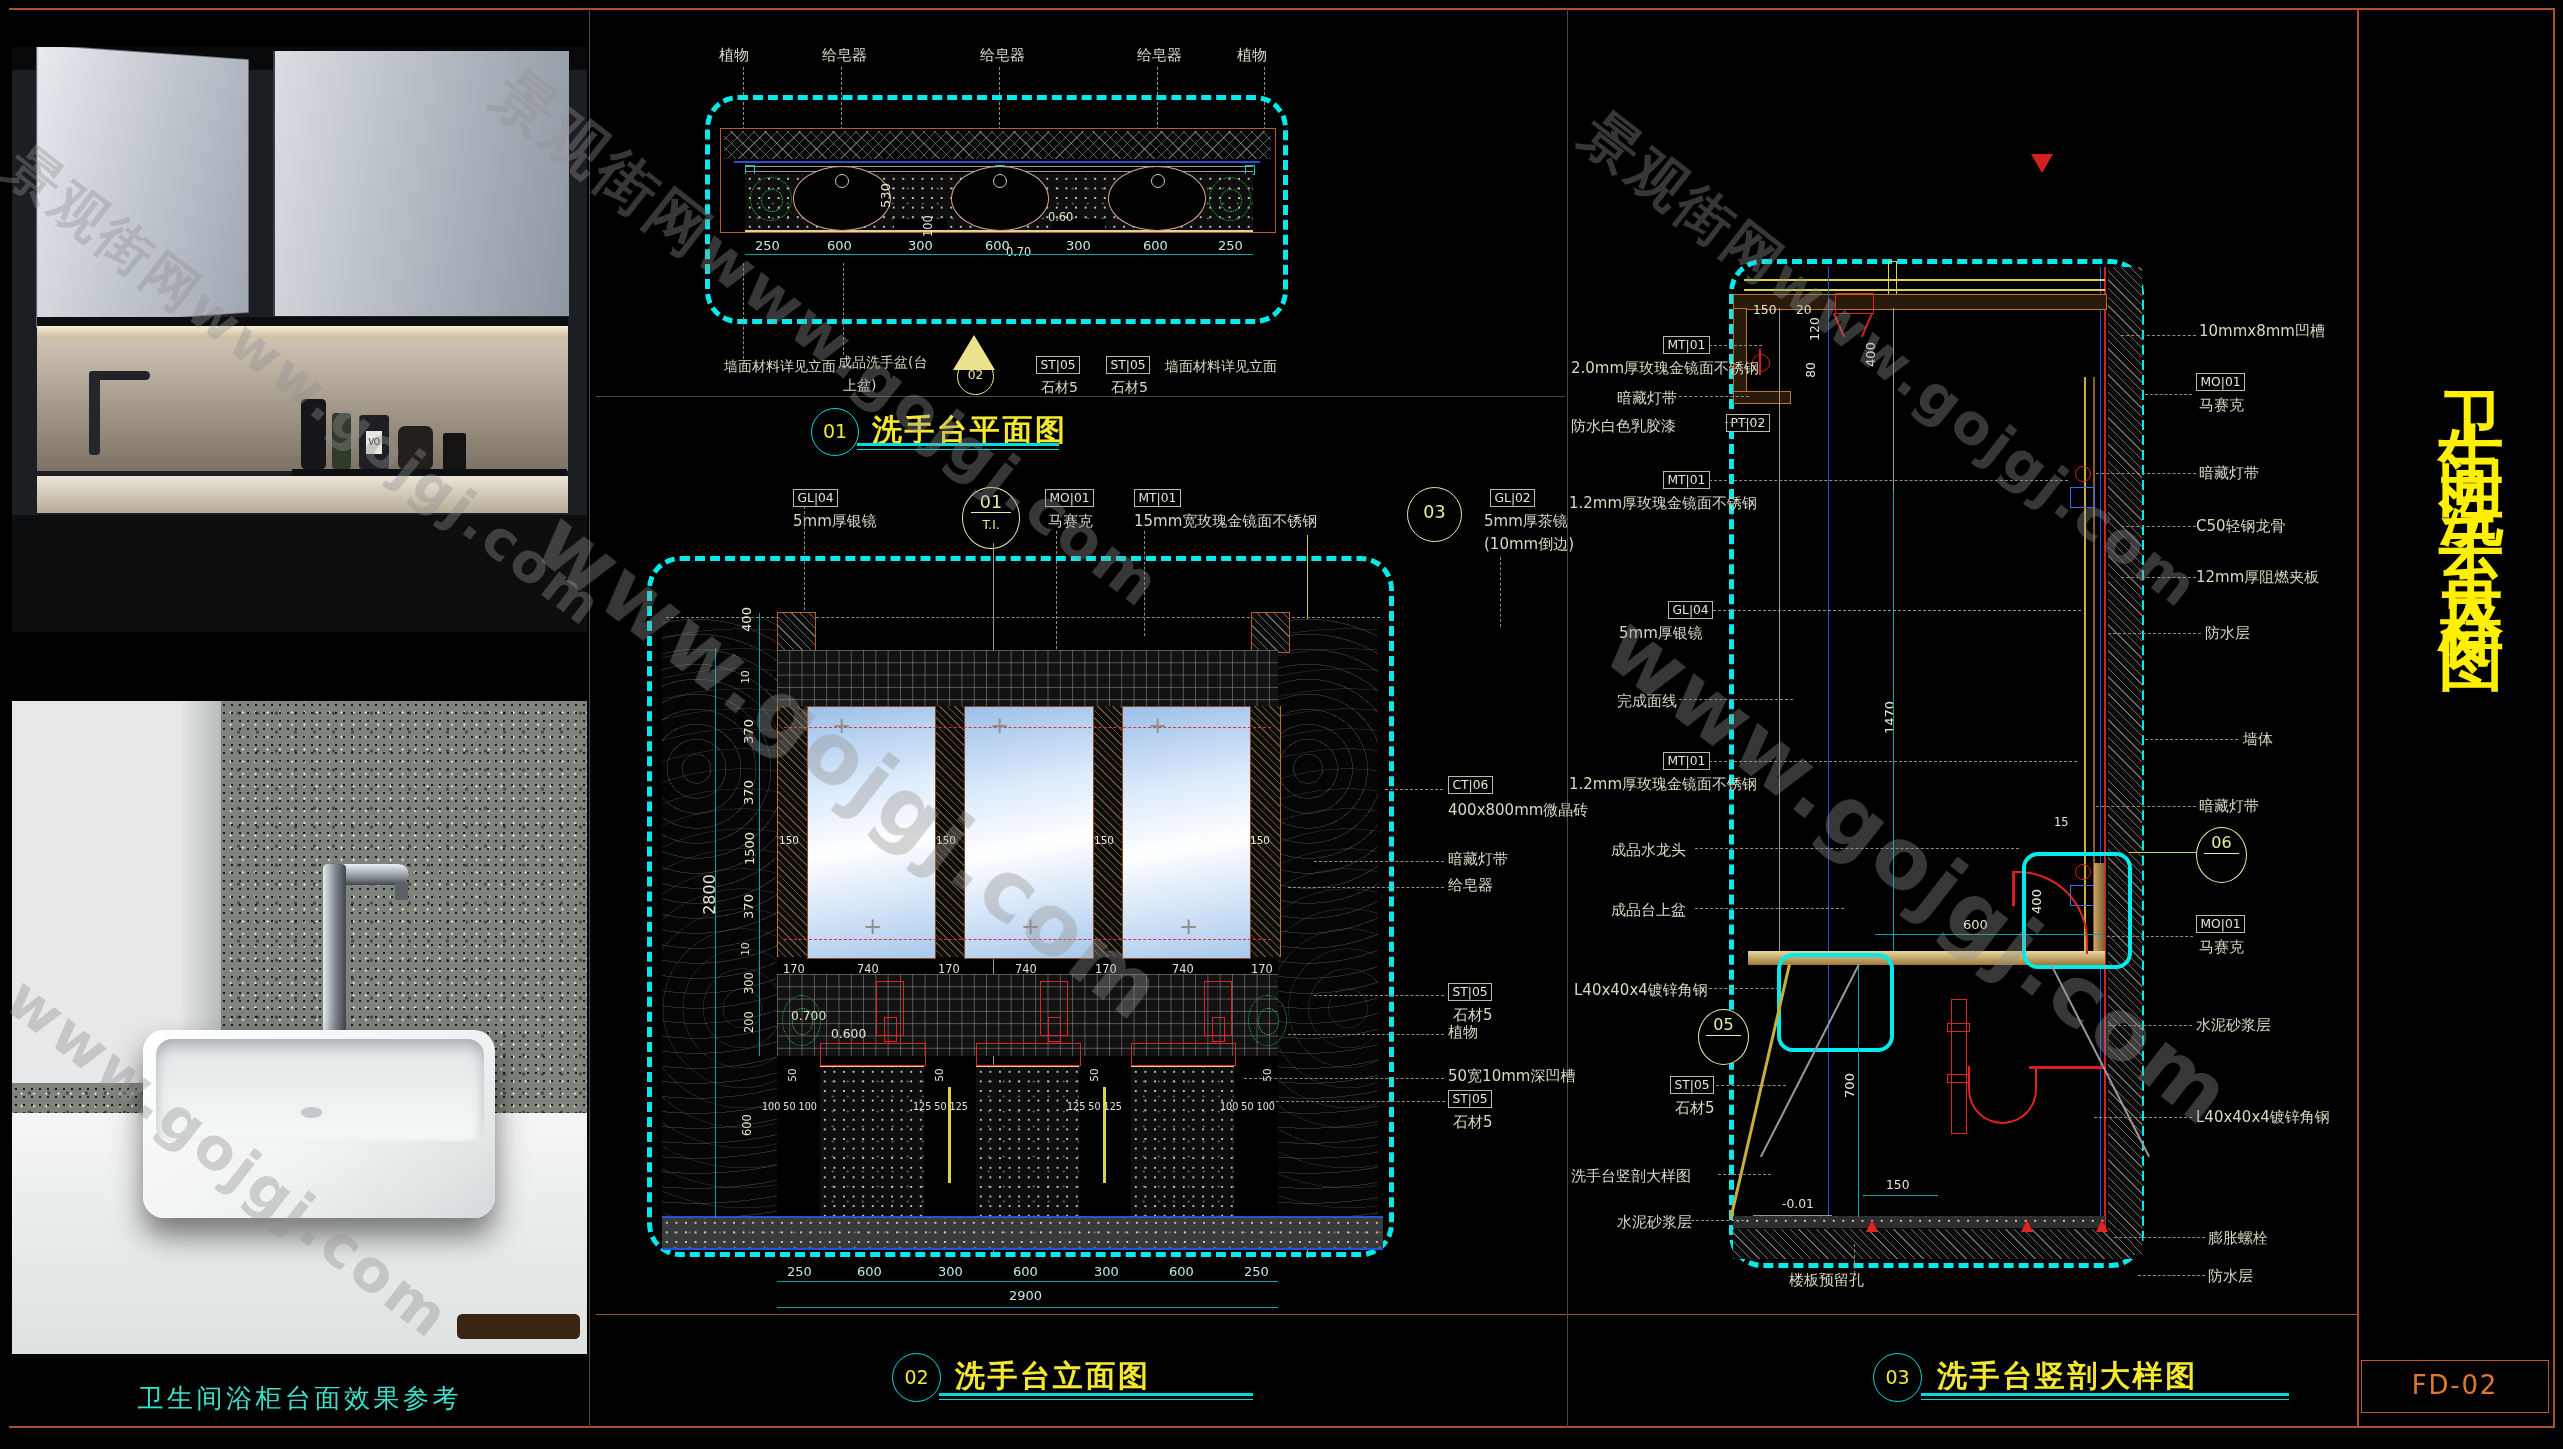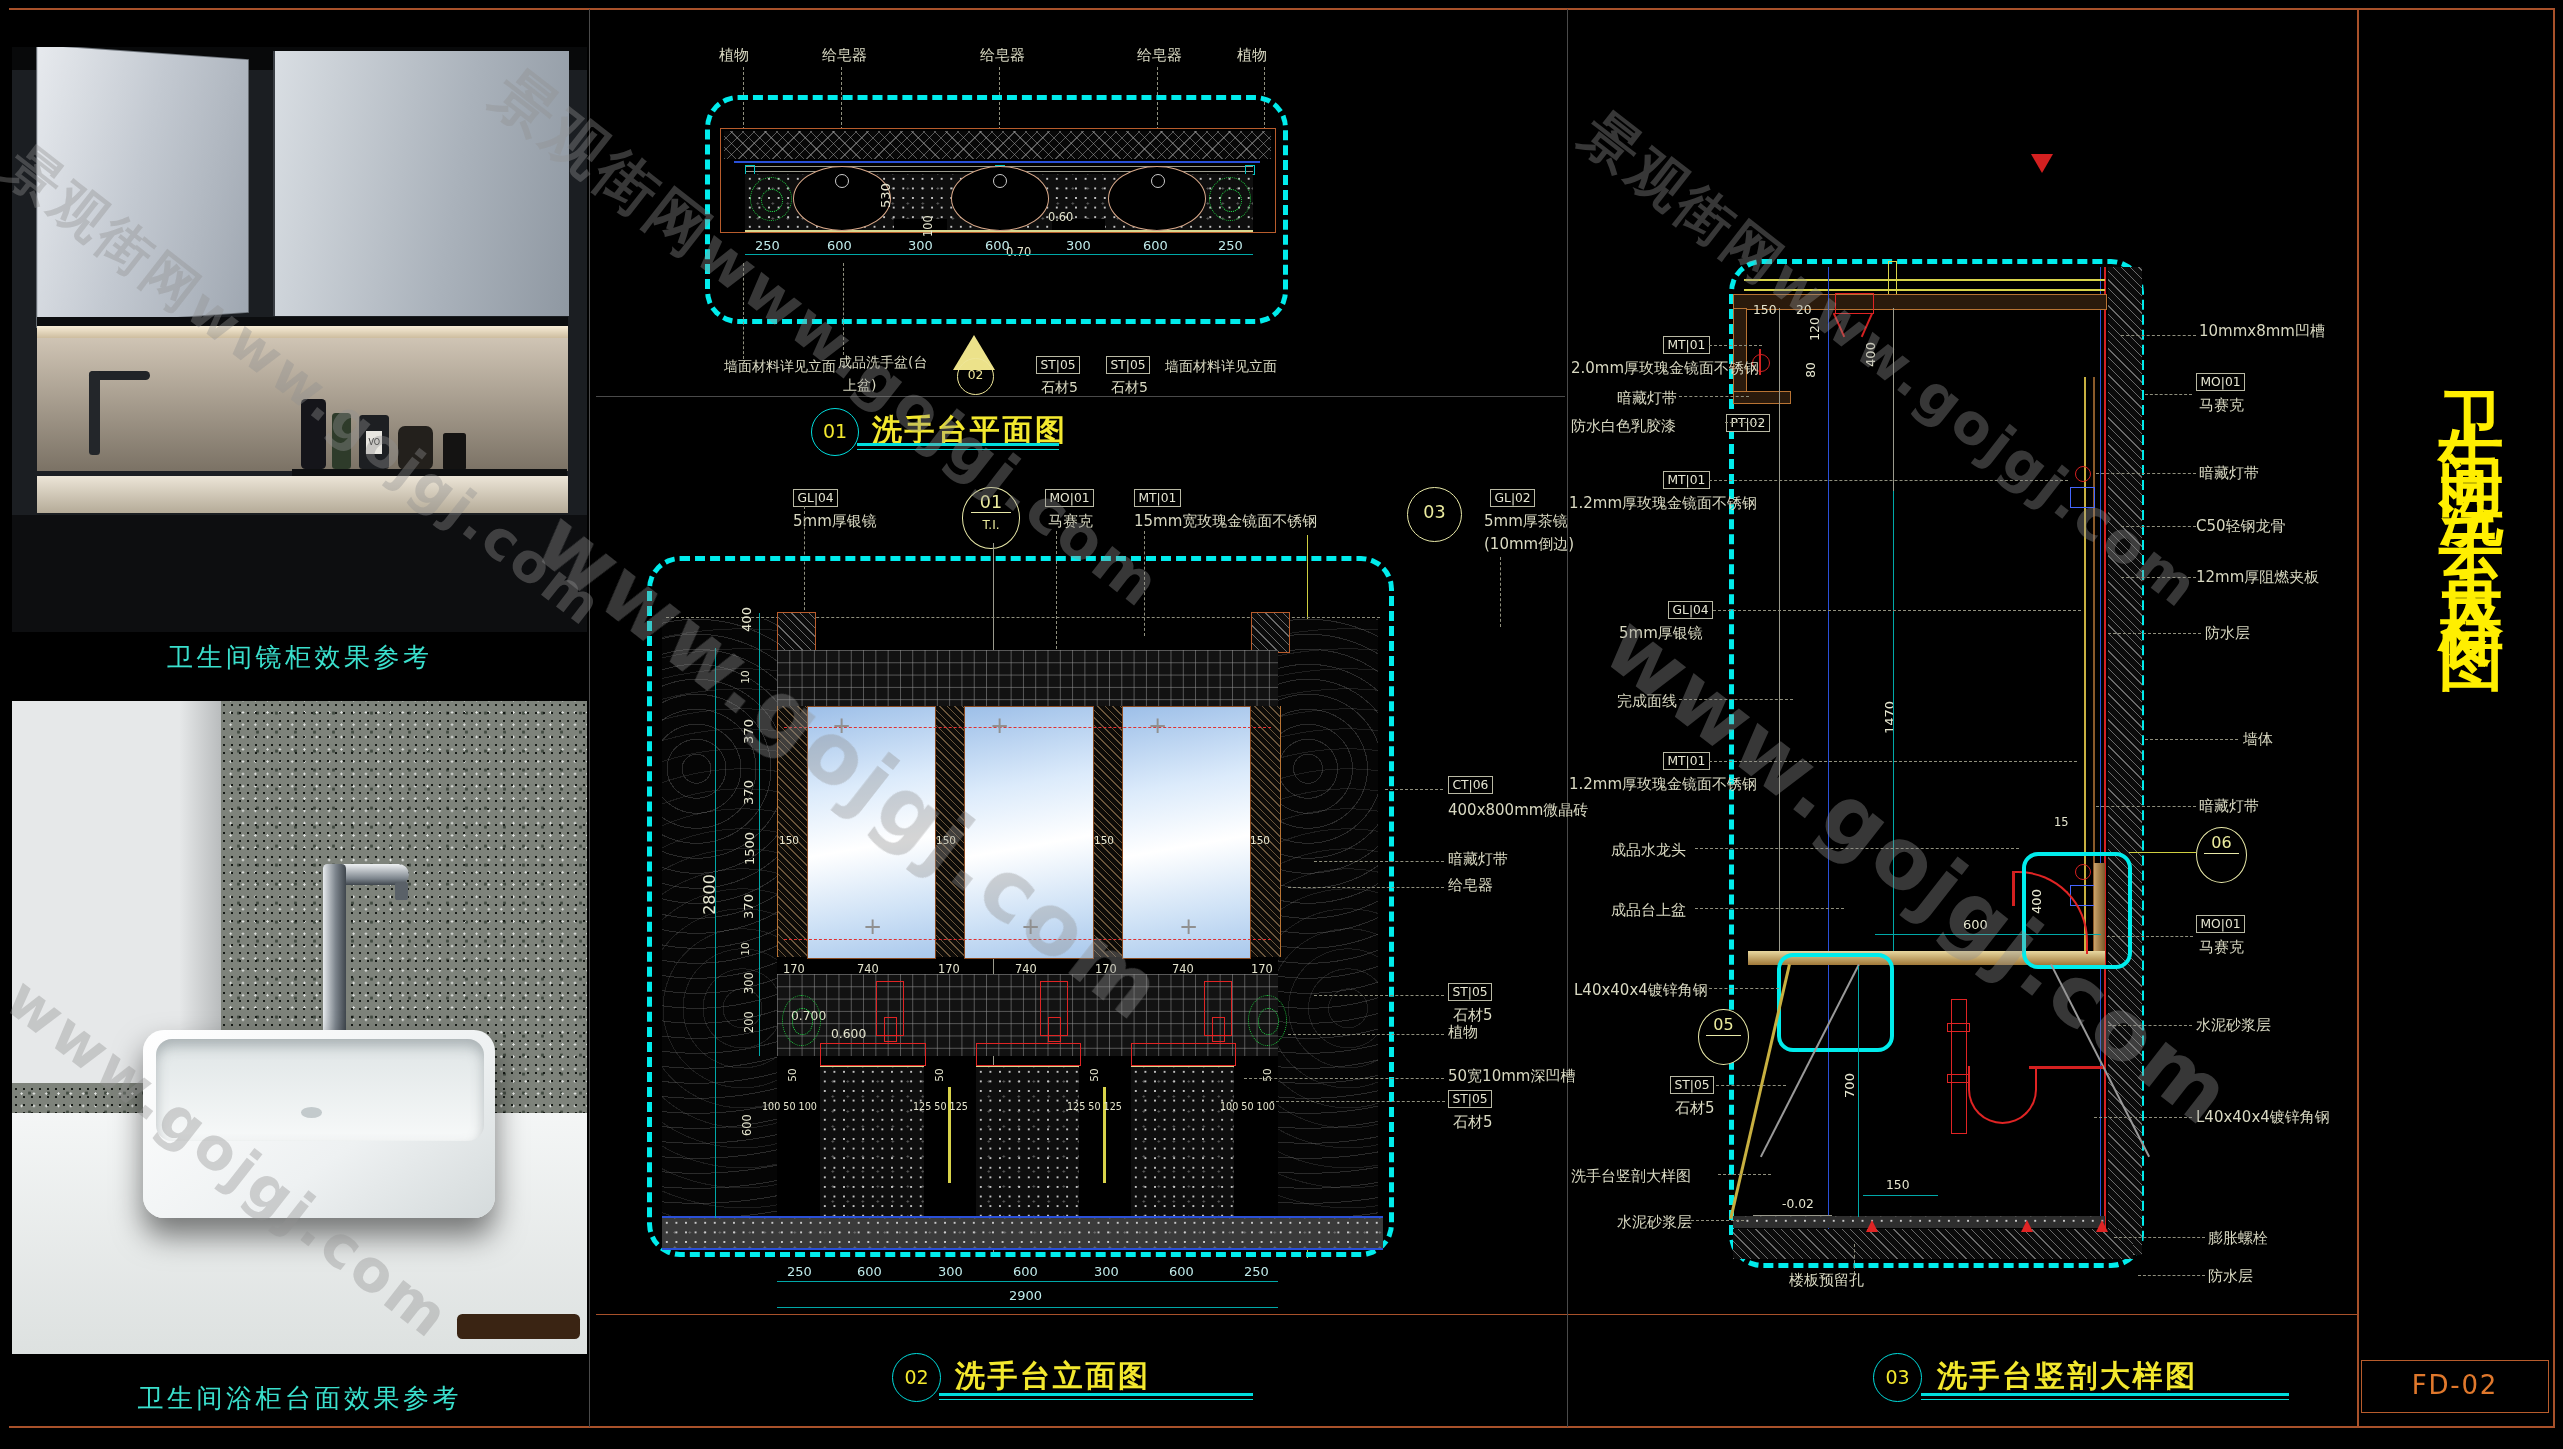--- a/index.html
+++ b/index.html
@@ -96,21 +96,20 @@
     <div class="abs" style="left:320px;top:366px;width:19px;height:56px;background:#2e3b2a;border-radius:3.5px;"></div>
     <div class="abs" style="left:347px;top:368px;width:30px;height:54px;background:#1d1f22;border-radius:3.5px;">
       <div class="abs" style="left:7px;top:16px;width:16px;height:23px;background:#e8e6e0;color:#222;font-size:8px;text-align:center;line-height:23px;">VO</div>
     </div>
     <div class="abs" style="left:386px;top:379px;width:35px;height:44px;background:#23201c;border-radius:7px;"></div>
     <div class="abs" style="left:431px;top:386px;width:23px;height:37px;background:#141312;border-radius:2.6px;"></div>
     <div class="abs" style="left:280px;top:422px;width:275px;height:7px;background:#0e0f10;"></div>
     <div class="abs" style="left:24.5px;top:429px;width:531px;height:37px;background:linear-gradient(#ece5d7,#b5ab98);"></div>
     <div class="abs" style="left:0;top:468px;width:575px;height:117px;background:#0d0e10;"></div>
   </div>
-  <div class="cap" style="left:12.3px;top:640px;width:575px;">卫生间镜柜效果参考</div>
 
   <div class="abs granite" style="left:12.3px;top:701px;width:575px;height:653px;overflow:hidden;">
     <div class="abs" style="left:0;top:0;width:209px;height:382px;background:linear-gradient(90deg,#e6e8e9 80%,#b9bcbd 100%);"></div>
     <div class="abs" style="left:311px;top:163px;width:86px;height:21px;background:linear-gradient(#eef1f3,#7c848c 70%,#3f464d);border-radius:10.5px;"></div>
     <div class="abs" style="left:311px;top:163px;width:23px;height:181px;background:linear-gradient(90deg,#e8ecef,#7c848c 55%,#3f464d);border-radius:4.4px;"></div>
     <div class="abs" style="left:383px;top:181px;width:12.3px;height:17.5px;background:#5a6168;border-radius:2.6px;"></div>
     <div class="abs" style="left:0;top:412px;width:575px;height:241px;background:linear-gradient(#f4f6f6,#dde1e0);"></div>
     <div class="abs" style="left:131px;top:329px;width:352px;height:188px;background:linear-gradient(145deg,#ffffff 0%,#eef1f2 60%,#d4dadb 100%);border-radius:21px;box-shadow:0 17.5px 30px rgba(0,0,0,.5);">
       <div class="abs" style="left:12.3px;top:8.8px;width:328px;height:102px;background:linear-gradient(#dfe5e6,#f7f9f9);border-radius:16px;box-shadow:inset 0 7px 12.3px rgba(70,80,85,.35);"></div>
       <div class="abs" style="left:158px;top:77px;width:21px;height:10.5px;background:#c3cacc;border-radius:50%;"></div>
@@ -393,21 +392,21 @@
 
   <div class="abs speck" style="left:1733px;top:1216px;width:372px;height:12.3px;background-color:#2e2e2e;"></div>
   <div class="abs hatch" style="left:1733px;top:1229px;width:400px;height:30px;"></div>
   <div class="abs" style="left:1866px;top:1220px;width:0;height:0;border-left:6.1px solid transparent;border-right:6.1px solid transparent;border-bottom:12.3px solid #e02424;"></div>
   <div class="abs" style="left:2021px;top:1220px;width:0;height:0;border-left:6.1px solid transparent;border-right:6.1px solid transparent;border-bottom:12.3px solid #e02424;"></div>
   <div class="abs" style="left:2096px;top:1220px;width:0;height:0;border-left:6.1px solid transparent;border-right:6.1px solid transparent;border-bottom:12.3px solid #e02424;"></div>
   <div class="dim vd" style="left:1837px;top:1078px;">700</div>
   <div class="dl" style="left:1858px;top:966px;width:0.9px;height:251px;"></div>
   <div class="dim" style="left:1886px;top:1178px;font-size:12.3px;">150</div>
   <div class="dl" style="left:1863px;top:1195px;width:75px;height:0.9px;"></div>
-  <div class="dim" style="left:1782px;top:1197px;font-size:12.3px;">-0.02</div>
+  <div class="dim" style="left:1782px;top:1197px;font-size:12.3px;">-0.01</div>
   <div class="wline" style="left:1753px;top:1215px;width:79px;height:0.9px;"></div>
 
   <div class="abs" style="left:1663px;top:336px;"><span class="tag">MT|01</span></div>
   <div class="cad" style="left:1571px;top:359px;">2.0mm厚玫瑰金镜面不锈钢</div>
   <div class="lh" style="left:1709px;top:345px;width:53px;"></div>
   <div class="cad" style="left:1617px;top:389px;">暗藏灯带</div>
   <div class="lh" style="left:1679px;top:396px;width:70px;"></div>
   <div class="cad" style="left:1571px;top:417px;">防水白色乳胶漆</div>
   <div class="abs" style="left:1679px;top:414px;left:1679px;padding-left:47px;"><span class="tag">PT|02</span></div>
   <div class="lh" style="left:1725px;top:422px;width:37px;"></div>

